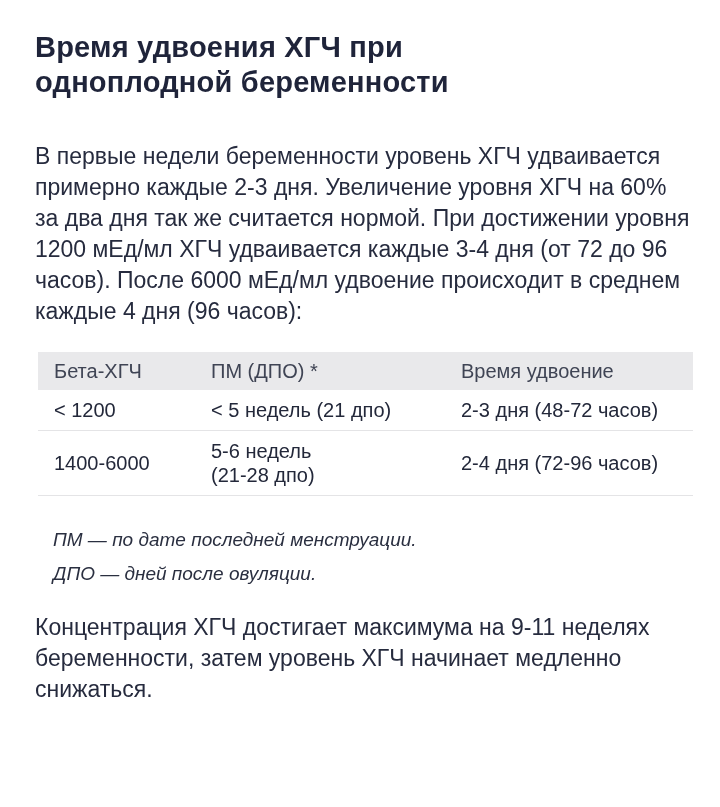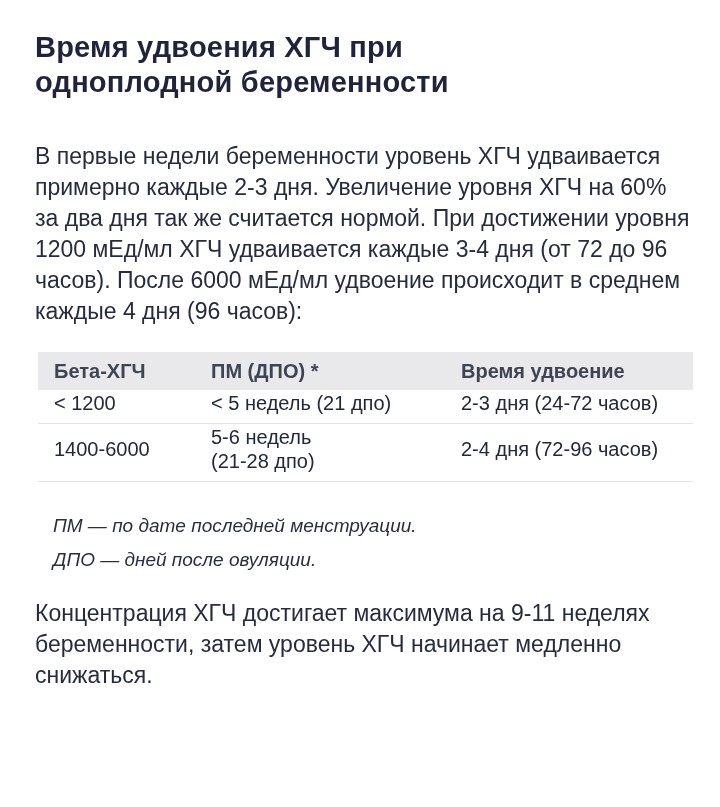--- a/index.html
+++ b/index.html
@@ -41,33 +41,33 @@
     width: 655px;
     border-collapse: collapse;
     table-layout: fixed;
   }
   table.hcg-table col.c1 { width: 157px; }
   table.hcg-table col.c2 { width: 250px; }
   table.hcg-table col.c3 { width: 248px; }
   table.hcg-table th {
     background: #e9e9eb;
     color: #3f4454;
-    font-weight: bold;
+    font-weight: normal;
     font-size: 20px;
     line-height: 24px;
     text-align: left;
     padding: 7px 8px 7px 16px;
   }
   table.hcg-table td {
     font-size: 20px;
     line-height: 24px;
     color: #23283a;
     text-align: left;
     vertical-align: middle;
-    padding: 1px 8px 8px 16px;
+    padding: 8px 8px 8px 16px;
     border-bottom: 1px solid #e4e4e6;
     white-space: pre-line;
   }
   .footnotes {
     margin-top: 32px;
     margin-left: 18px;
   }
   .footnote {
     margin: 0 0 10px 0;
     font-style: italic;
@@ -102,21 +102,21 @@
       <tr>
         <th>Бета-ХГЧ</th>
         <th>ПМ (ДПО) *</th>
         <th>Время удвоение</th>
       </tr>
     </thead>
     <tbody>
       <tr>
         <td>&lt; 1200</td>
         <td>&lt; 5 недель (21 дпо)</td>
-        <td>2-3 дня (24-72 часов)</td>
+        <td>2-3 дня (48-72 часов)</td>
       </tr>
       <tr>
         <td>1400-6000</td>
         <td>5-6 недель
 (21-28 дпо)</td>
         <td>2-4 дня (72-96 часов)</td>
       </tr>
     </tbody>
   </table>
 

